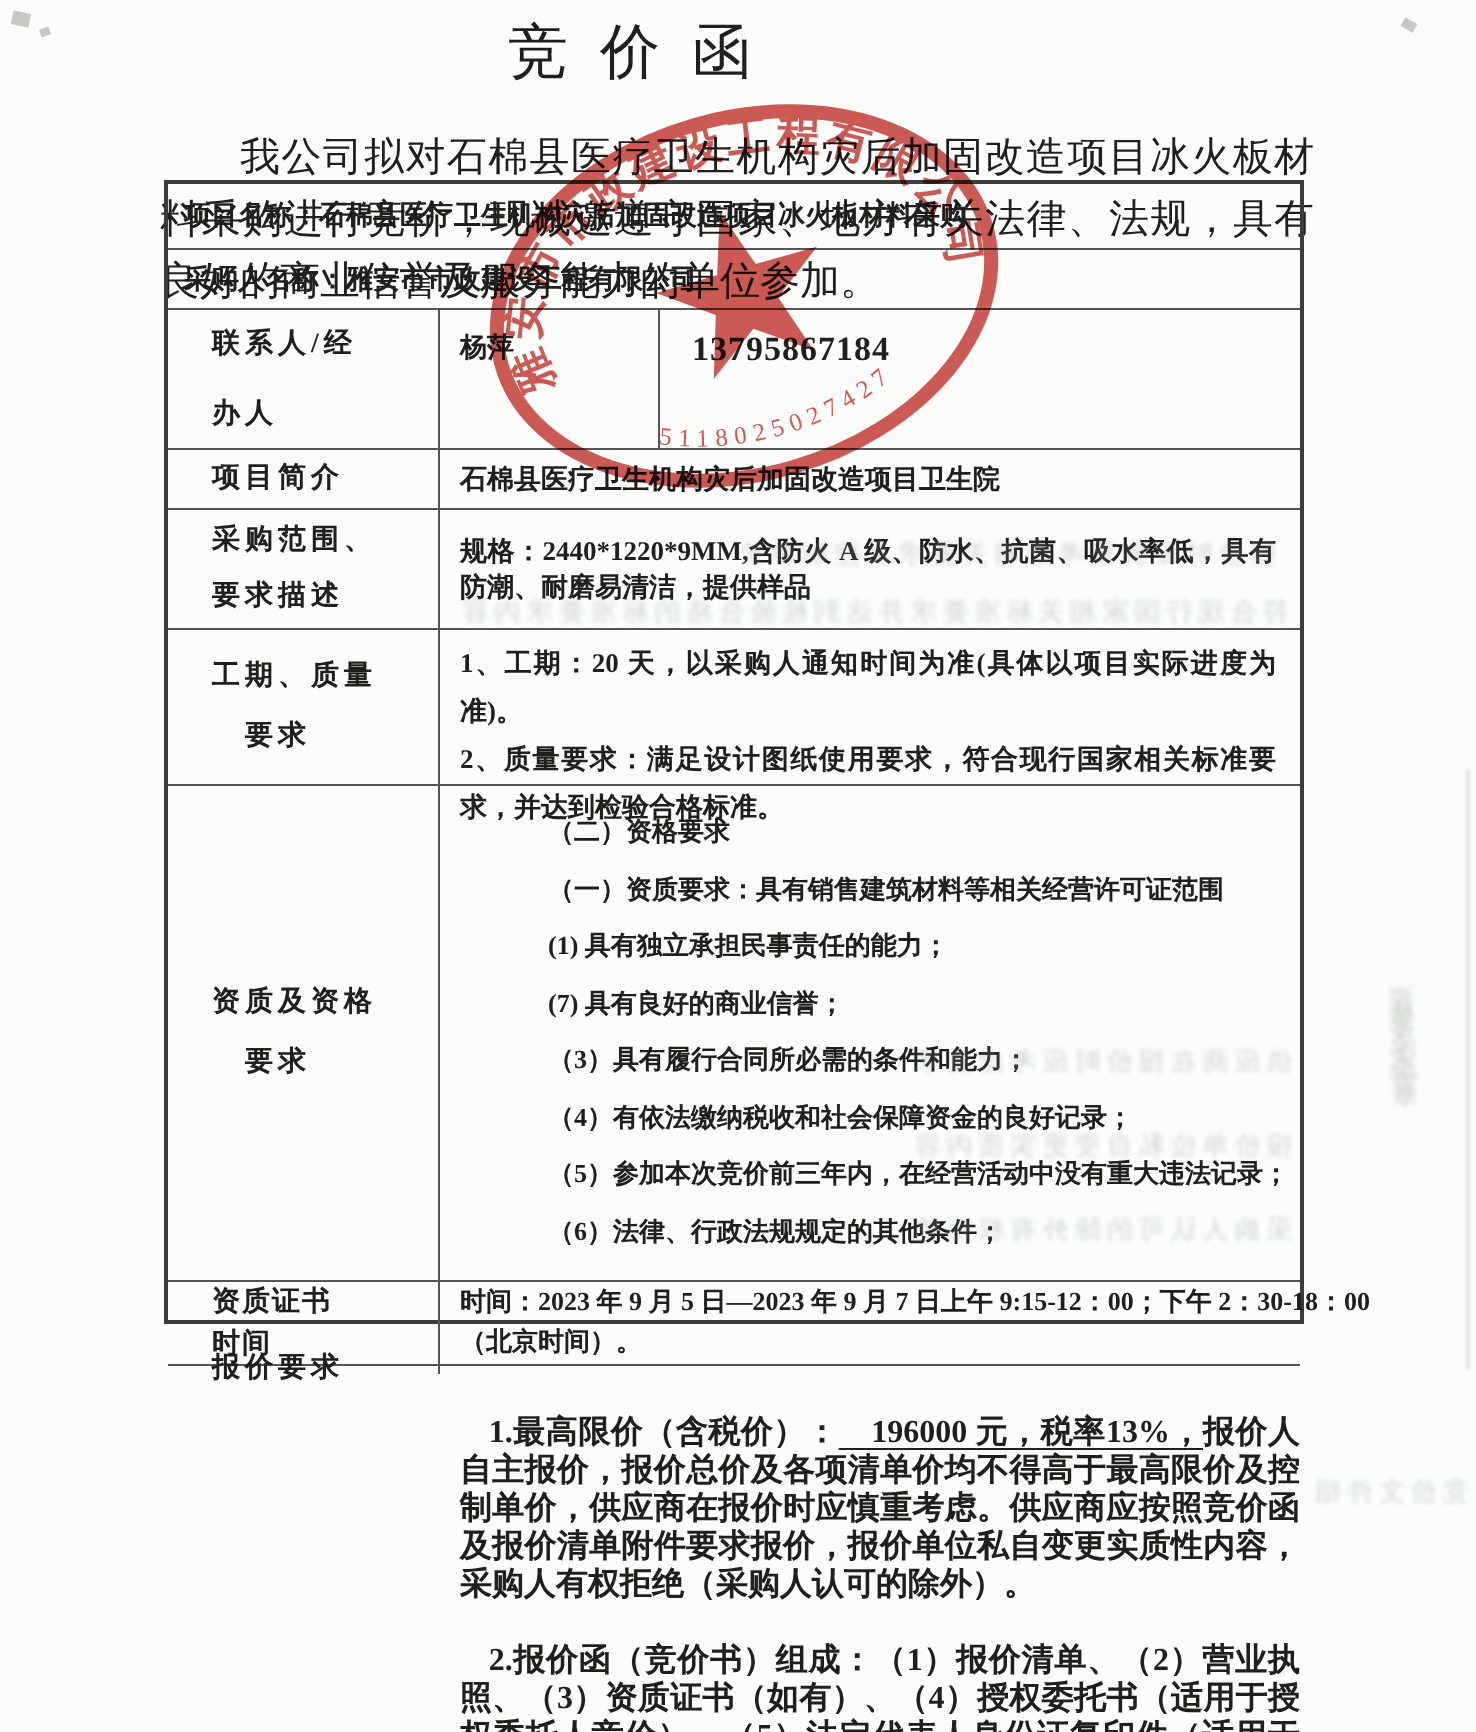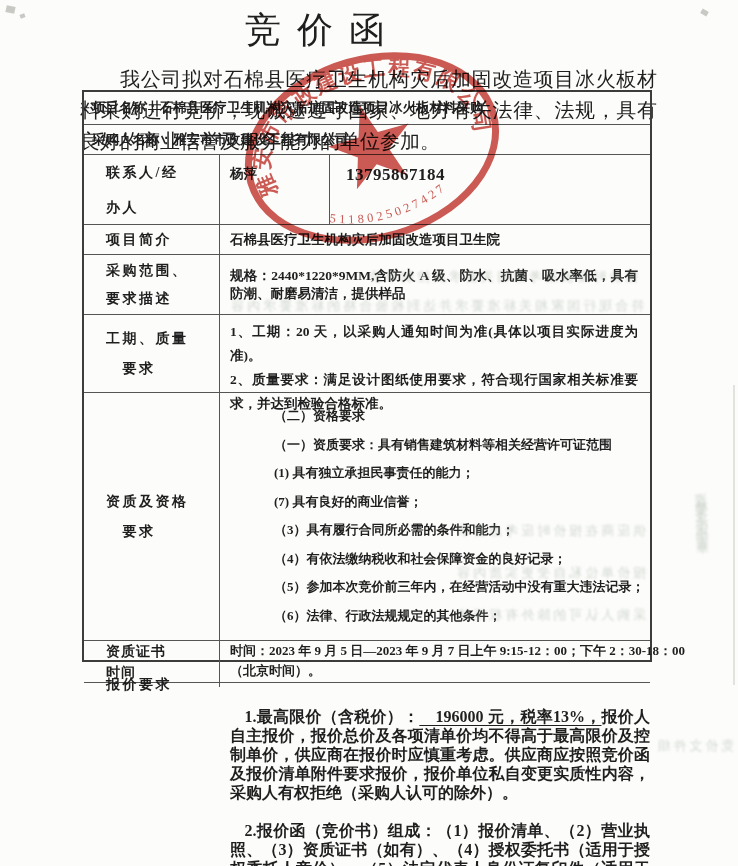--- a/index.html
+++ b/index.html
@@ -5,21 +5,21 @@
   html,body{margin:0;padding:0;background:#e8e8e6;}
   .page{
     position:relative;width:738px;height:866px;margin:0 auto;
     background:#fcfcfa;overflow:hidden;
     font-family:"Liberation Serif","DejaVu Serif",serif;
     color:#1f1f1f;
   }
   
   .title{
     position:absolute;top:6px;left:0;width:630px;
-    text-align:center;font-size:36px;font-weight:500;
+    text-align:center;font-size:30px;font-weight:500;
     letter-spacing:16px;text-indent:16px;
   }
   .intro{
     position:absolute;left:80px;top:44px;width:577px;
     font-size:20px;line-height:1.55;text-align:justify;text-indent:2em;
   }
   
   .btable{
     position:absolute;left:82px;top:90px;width:570px;height:572px;
     box-sizing:border-box;border:2px solid #3c3c3c;

